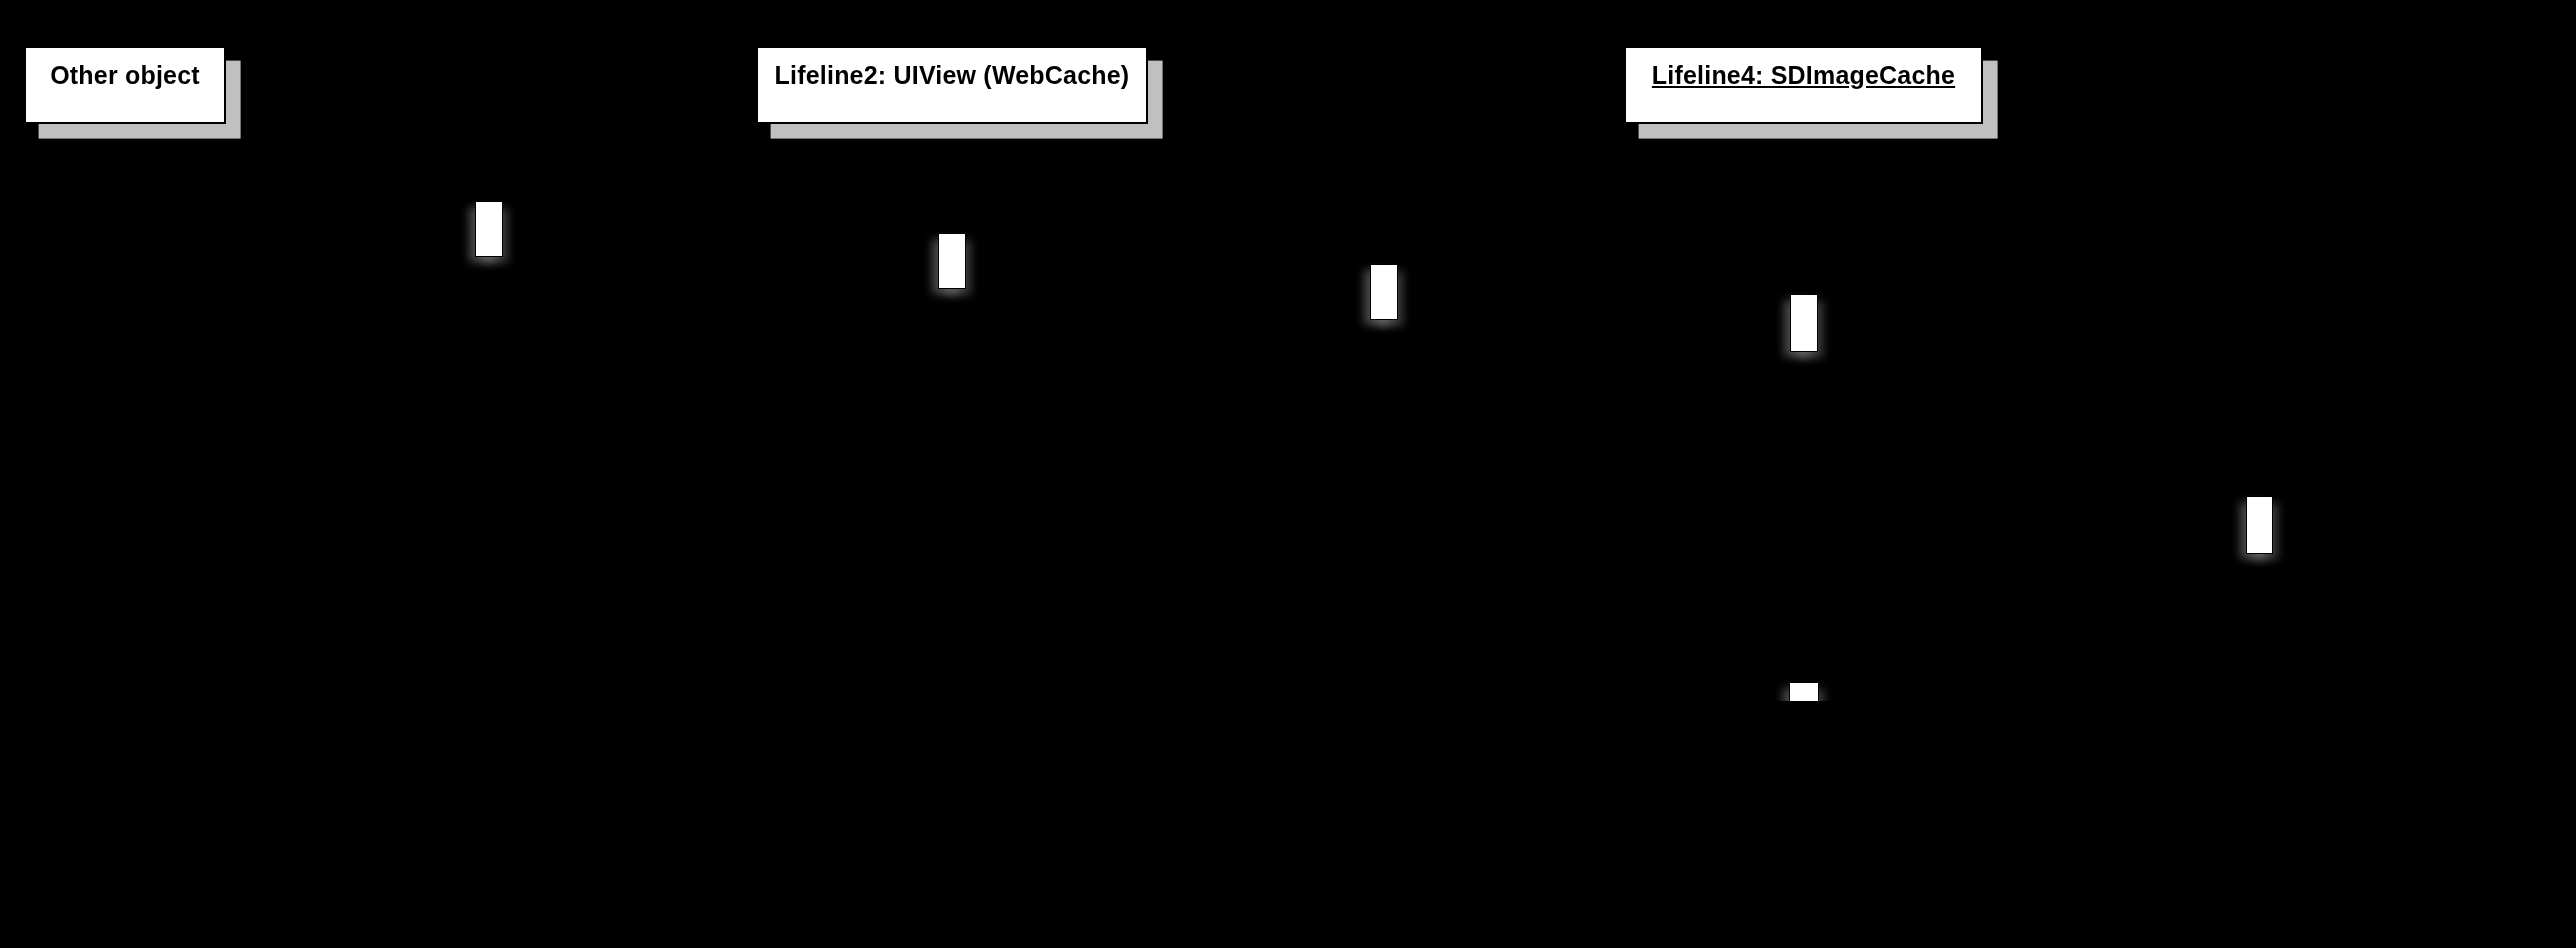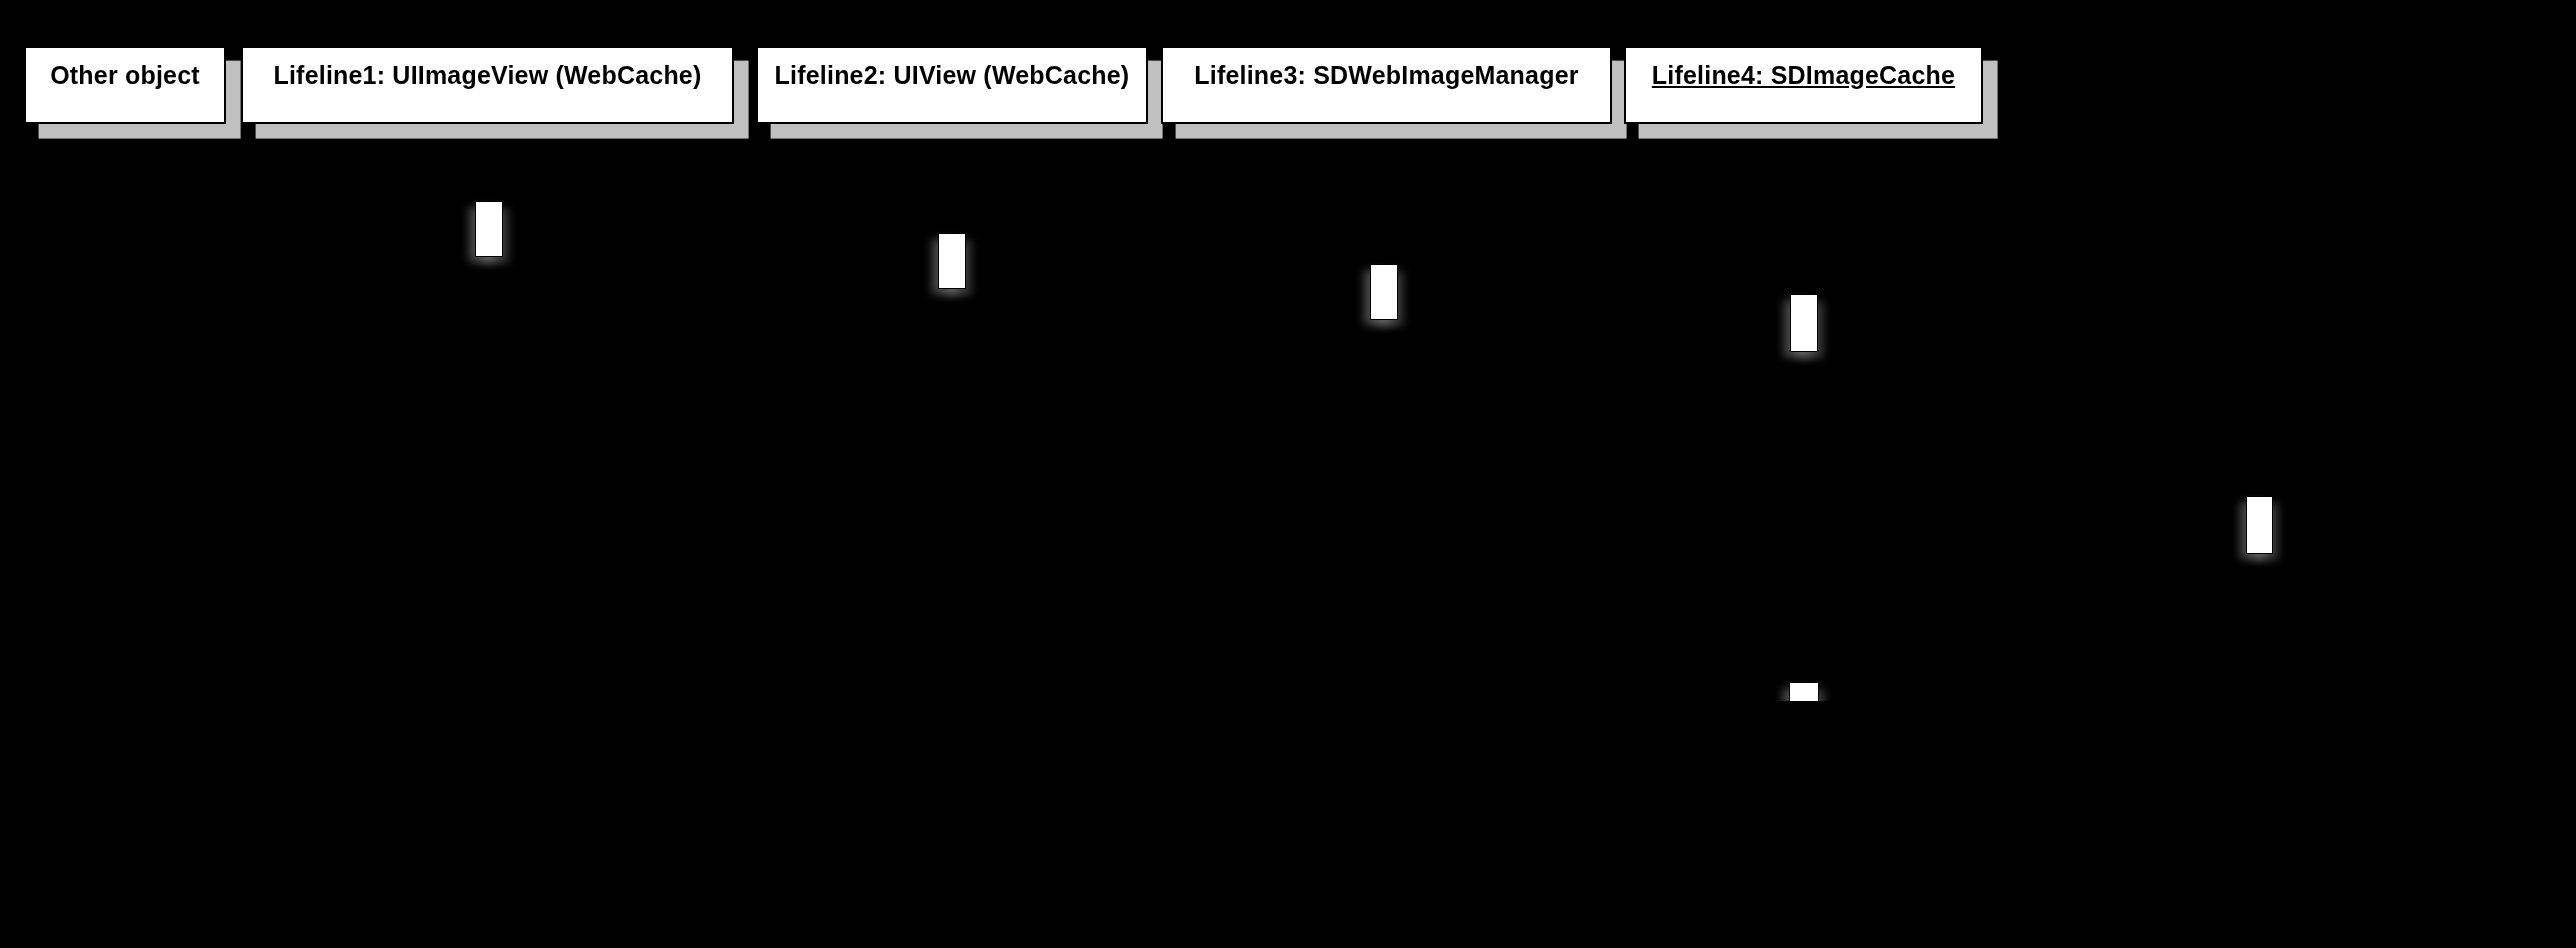--- a/index.html
+++ b/index.html
@@ -65,28 +65,22 @@
   <div class="lifeline" style="left: 123px;"></div>
   <div class="lifeline" style="left: 486px;"></div>
   <div class="lifeline" style="left: 951px;"></div>
   <div class="lifeline" style="left: 1384px;"></div>
   <div class="lifeline" style="left: 1802px;"></div>
   <div class="lifeline" style="left: 2260px;"></div>
 
   <div class="head" style="left: 24px; width: 202px;">
     <span class="head-label">Other object</span>
   </div>
-  <div class="head" style="left: 241px; width: 493px;">
-    <span class="head-label">Lifeline1: UIImageView (WebCache)</span>
-  </div>
   <div class="head" style="left: 756px; width: 392px;">
     <span class="head-label">Lifeline2: UIView (WebCache)</span>
-  </div>
-  <div class="head" style="left: 1161px; width: 451px;">
-    <span class="head-label">Lifeline3: SDWebImageManager</span>
   </div>
   <div class="head" style="left: 1624px; width: 359px; text-decoration: underline;">
     <span class="head-label">Lifeline4: SDImageCache</span>
   </div>
 
   <div class="activation" style="left: 475px; top: 201px; width: 28px; height: 56px;"></div>
   <div class="activation" style="left: 938px; top: 233px; width: 28px; height: 56px;"></div>
   <div class="activation" style="left: 1370px; top: 264px; width: 28px; height: 56px;"></div>
   <div class="activation" style="left: 1790px; top: 294px; width: 28px; height: 58px;"></div>
   <div class="activation" style="left: 2246px; top: 496px; width: 27px; height: 58px;"></div>

